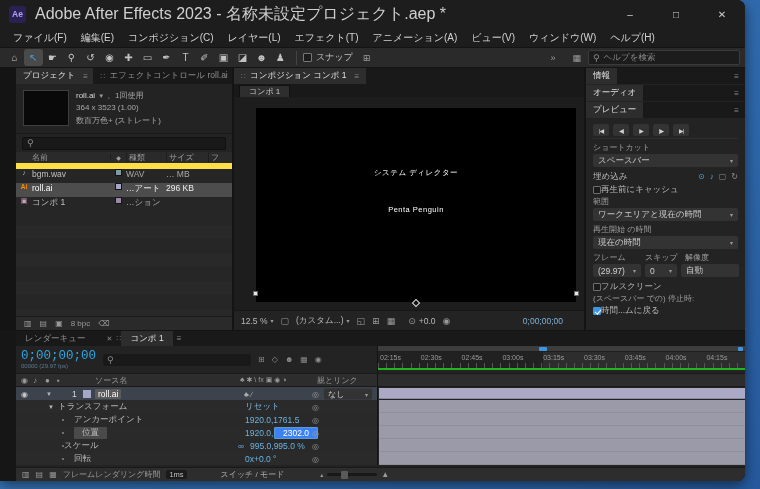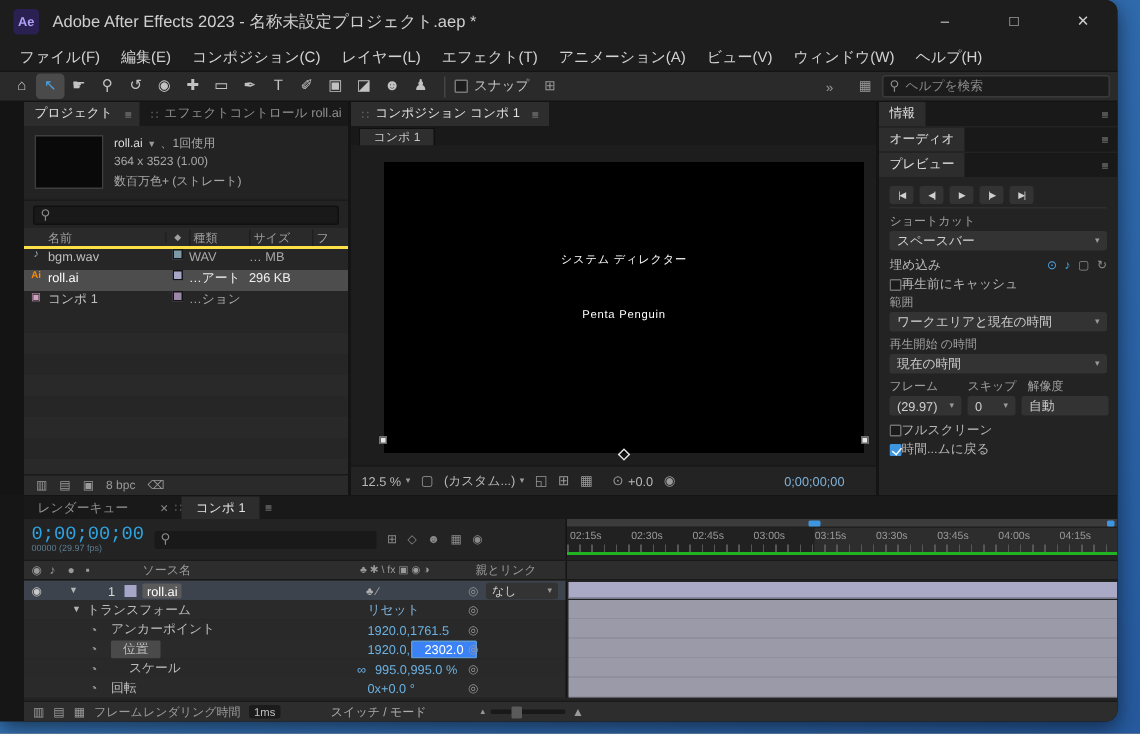--- a/index.html
+++ b/index.html
@@ -2,21 +2,21 @@
 <html><head>
 <meta charset="utf-8">
 <style>
 *{box-sizing:border-box;margin:0;padding:0}
 html,body{width:760px;height:489px}
 body{position:relative;background:linear-gradient(135deg,#3f85c6,#265a9e);font-family:"Liberation Sans","DejaVu Sans",sans-serif;overflow:hidden}
 .window{position:absolute;top:0;left:0;width:745px;height:481px;background:#161616;border-radius:0 8px 8px 0;overflow:hidden;display:flex;flex-direction:column;box-shadow:0 4px 14px rgba(0,0,0,.55)}
 
 .titlebar{flex:0 0 28px;display:flex;align-items:center;background:#1d1d1d}
 .ae-icon{width:17px;height:17px;margin:0 9px;border-radius:3px;background:#2a2152;color:#b0a0f8;font-size:8.5px;font-weight:700;display:flex;align-items:center;justify-content:center}
-.title-text{font-size:11px;color:#cfcfcf;white-space:nowrap}
+.title-text{font-size:16px;color:#cfcfcf;white-space:nowrap}
 .win-controls{margin-left:auto;display:flex;height:100%}
 .win-btn{width:46px;height:100%;display:flex;align-items:center;justify-content:center;font-size:10px;color:#cfcfcf}
 
 .menubar{flex:0 0 19px;display:flex;align-items:center;background:#1d1d1d;padding-left:6px}
 .menu-item{font-size:10px;color:#d2d2d2;padding:0 7px;white-space:nowrap}
 
 .toolbar{flex:0 0 21px;display:flex;align-items:center;background:#2a2a2a;border-top:1px solid #141414;border-bottom:1px solid #141414;padding:0 5px}
 .tool{width:19px;height:17px;display:flex;align-items:center;justify-content:center;font-size:10px;color:#c2c2c2;border-radius:3px;flex:0 0 19px}
 .tool.active{background:#4a4a4a;color:#4ba3e3}
 .tb-sep{width:1px;height:14px;background:#444;margin:0 6px}
@@ -41,21 +41,21 @@
 .pm.push{margin-left:auto;margin-right:6px}
 .grip{color:#6a6a6a;font-size:8px}
 
 .proj-info{flex:0 0 50px;display:flex;gap:7px;padding:6px 7px;border-bottom:1px solid #1a1a1a}
 .thumb{width:46px;height:36px;background:#090909;border:1px solid #3e3e3e;flex:0 0 46px}
 .meta{font-size:8px;color:#a8a8a8;line-height:1.55;white-space:nowrap;overflow:hidden}
 .m-name{color:#dadada}
 .m-dd{font-size:6px;color:#9a9a9a;margin:0 3px}
 .p-search{flex:0 0 18px;display:flex;align-items:center;padding:0 6px}
 .p-searchbox{flex:1;height:13px;background:#191919;border:1px solid #101010;border-radius:2px;display:flex;align-items:center;padding:0 4px}
-.p-header{flex:0 0 14px;background:#2a2a2a;border-bottom:2px solid #fde047;display:flex;align-items:center;font-size:8px;color:#9f9f9f}
+.p-header{flex:0 0 14px;background:#2a2a2a;border-bottom:6px solid #fde047;display:flex;align-items:center;font-size:8px;color:#9f9f9f}
 .c-name{flex:0 0 94px;padding-left:16px}
 .c-chip{flex:0 0 16px;text-align:center;font-size:6px;border-left:1px solid #1f1f1f}
 .c-type{flex:0 0 40px;border-left:1px solid #1f1f1f;padding-left:2px}
 .c-size{flex:0 0 42px;border-left:1px solid #1f1f1f;padding-left:2px}
 .c-x{flex:1;border-left:1px solid #1f1f1f;padding-left:2px}
 .prow{flex:0 0 14px;display:flex;align-items:flex-start;font-size:8.5px;color:#c0c0c0;background:#262626}
 .prow.selected{background:#4d4d4d;color:#fff}
 .prow.selected .pi-type,.prow.selected .pi-size{color:#eee}
 .pi-icon{flex:0 0 16px;text-align:center;font-size:7px;color:#9ab0c0}
 .pi-icon.ai{color:#ff8a00;font-weight:700;font-size:6.5px}
@@ -396,20 +396,21 @@
             <span class="dd-arrow">▾</span>
           </div>
           <div class="pv-dd w58">
             <span>自動</span>
           </div>
         </div>
         <div class="pv-row">
           <span class="cb"></span>
           <span>フルスクリーン</span>
         </div>
+        <div class="pv-label">(スペースバー での) 停止時:</div>
         <div class="pv-row">
           <span class="cb checked"></span>
           <span>時間...ムに戻る</span>
         </div>
       </div>
     </div>
   </div>
 
   <div class="timeline">
     <div class="tl-tabs">
@@ -507,21 +508,21 @@
       <div class="tl-row r-a" style="top:39px">
         <span class="st" style="left:44px">◔</span>
         <span class="namechip" style="left:58px">位置</span>
         <span class="cyanv" style="left:229px">1920.0,</span>
         <span class="selval" style="left:258px">2302.0</span>
         <span class="pw" style="left:296px">◎</span>
       </div>
 
       <div class="tl-row r-b" style="top:52px">
         <span class="st" style="left:44px">◔</span>
-        <span style="left:70px">スケール</span>
+        <span style="left:48px">スケール</span>
         <span class="cyanv" style="left:222px">∞</span>
         <span class="cyanv" style="left:234px">995.0,995.0 %</span>
         <span class="pw" style="left:296px">◎</span>
       </div>
 
       <div class="tl-row r-a" style="top:65px">
         <span class="st" style="left:44px">◔</span>
         <span style="left:58px">回転</span>
         <span class="cyanv" style="left:229px">0x+0.0 °</span>
         <span class="pw" style="left:296px">◎</span>

